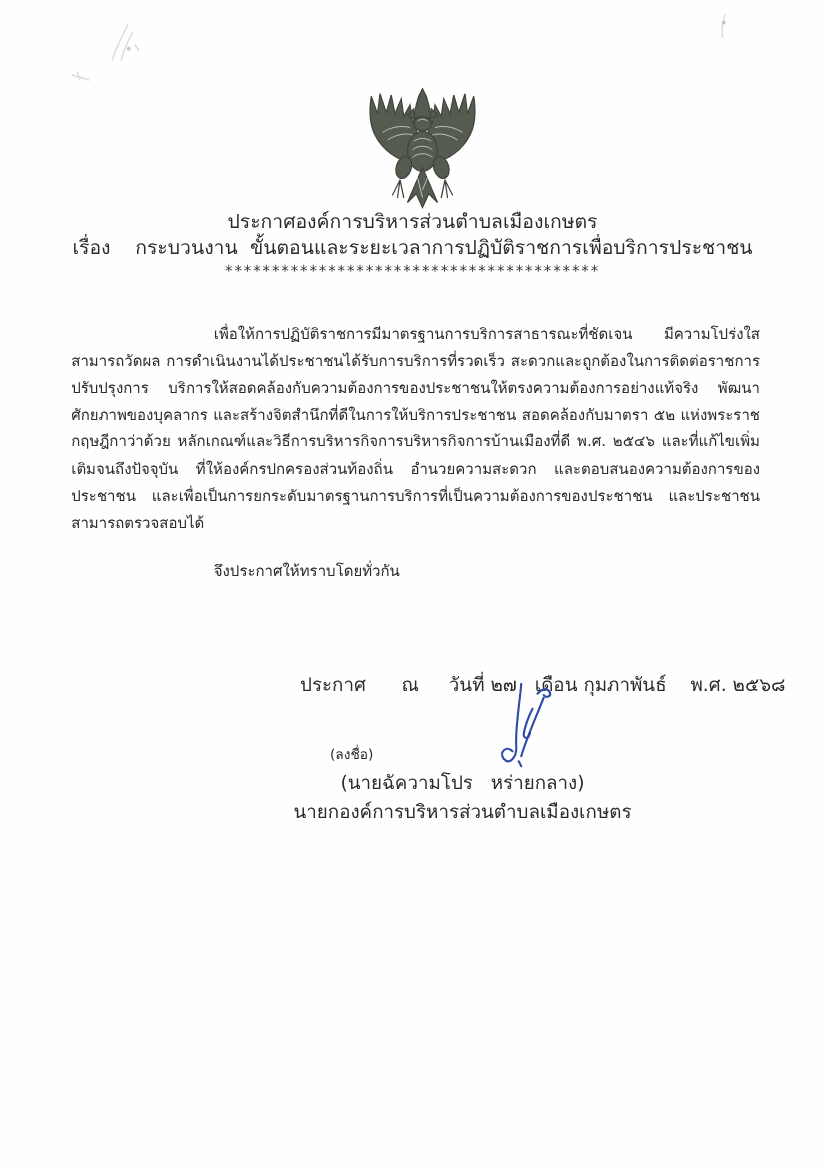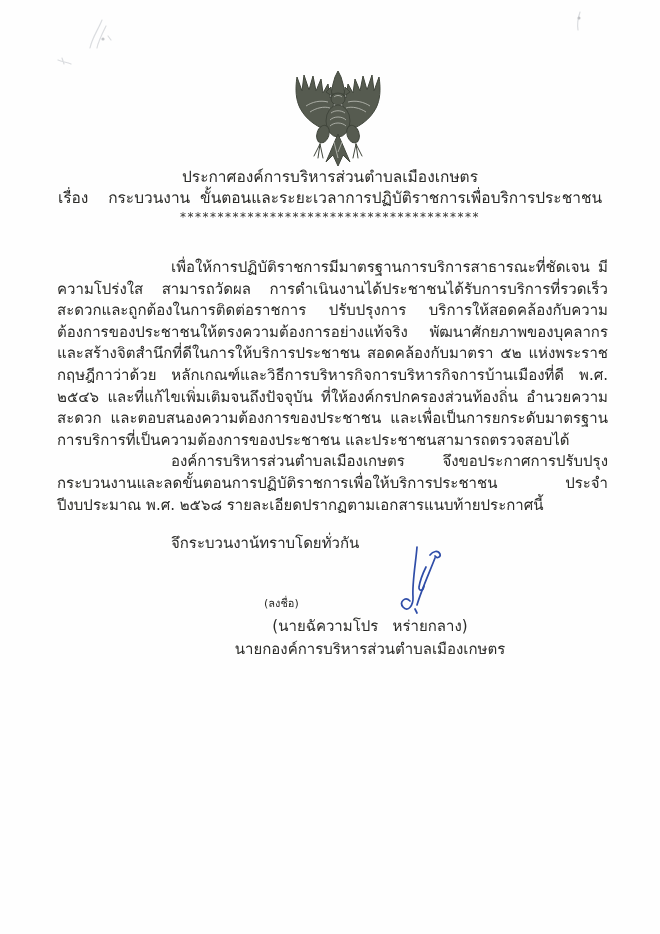--- a/index.html
+++ b/index.html
@@ -38,21 +38,21 @@
     font-size: 12px;
     letter-spacing: 1.5px;
     line-height: 17px;
     color: #333330;
   }
   .content {
     position: absolute;
     top: 257px;
     left: 57px;
     width: 551px;
-    font-size: 15px;
+    font-size: 12px;
     line-height: 21.6px;
     text-align: justify;
     color: #2b2b28;
   }
   .content p { margin: 0; }
   .content p.indent { text-indent: 114px; }
   .content p.closing { margin-top: 17px; }
   .dateline {
     position: absolute;
     top: 536px;
@@ -140,24 +140,24 @@
   </svg>
 
   <div class="title-block">
     <div>ประกาศองค์การบริหารส่วนตำบลเมืองเกษตร</div>
     <div class="subject">เรื่อง    กระบวนงาน  ขั้นตอนและระยะเวลาการปฏิบัติราชการเพื่อบริการประชาชน</div>
     <div class="divider">****************************************</div>
   </div>
 
   <div class="content">
     <p class="indent">เพื่อให้การปฏิบัติราชการมีมาตรฐานการบริการสาธารณะที่ชัดเจน มีความโปร่งใส สามารถวัดผล การดำเนินงานได้ประชาชนได้รับการบริการที่รวดเร็ว สะดวกและถูกต้องในการติดต่อราชการ ปรับปรุงการ บริการให้สอดคล้องกับความต้องการของประชาชนให้ตรงความต้องการอย่างแท้จริง พัฒนาศักยภาพของบุคลากร และสร้างจิตสำนึกที่ดีในการให้บริการประชาชน สอดคล้องกับมาตรา ๕๒ แห่งพระราชกฤษฎีกาว่าด้วย หลักเกณฑ์และวิธีการบริหารกิจการบริหารกิจการบ้านเมืองที่ดี พ.ศ. ๒๕๔๖ และที่แก้ไขเพิ่มเติมจนถึงปัจจุบัน ที่ให้องค์กรปกครองส่วนท้องถิ่น อำนวยความสะดวก และตอบสนองความต้องการของประชาชน และเพื่อเป็นการยกระดับมาตรฐานการบริการที่เป็นความต้องการของประชาชน และประชาชนสามารถตรวจสอบได้</p>
-    <p class="indent">องค์การบริหารส่วนตำบลเมืองเกษตร  จึงขอประกาศการปรับปรุงกระบวนงานและลดขั้นตอนการปฏิบัติราชการเพื่อให้บริการประชาชน ประจำปีงบประมาณ พ.ศ. ๒๕๖๘ รายละเอียดปรากฏตามเอกสารแนบท้ายประกาศนี้</p>
-    <p class="indent closing">จึกระบวนงาน้ทราบโดยทั่วกัน</p>
+    <p class="indent closing">จึงประกาศให้ทราบโดยทั่วกัน</p>
   </div>
 
+  <div class="dateline">ประกาศ      ณ     วันที่ ๒๗   เดือน กุมภาพันธ์    พ.ศ. ๒๕๖๘</div>
 
   <svg class="signature" viewBox="0 0 62 76">
     <g stroke="#2f4da8" stroke-width="1.7" fill="none" stroke-linecap="round" stroke-linejoin="round">
       <path d="M27 2 C26 16 22 38 23 52 C23.5 60 18 68 13 62 C9 57 15 51 20 56"></path>
       <path d="M45 13 C40 26 31 46 27 60"></path>
       <path d="M36 22 C33 28 30 36 29 42 C28.5 46 33 47 34 41"></path>
       <path d="M40 10 C43 6 48 5 50 9 C51 12 47 14 45 11"></path>
       <path d="M25 64 l2 4"></path>
     </g>
   </svg>

